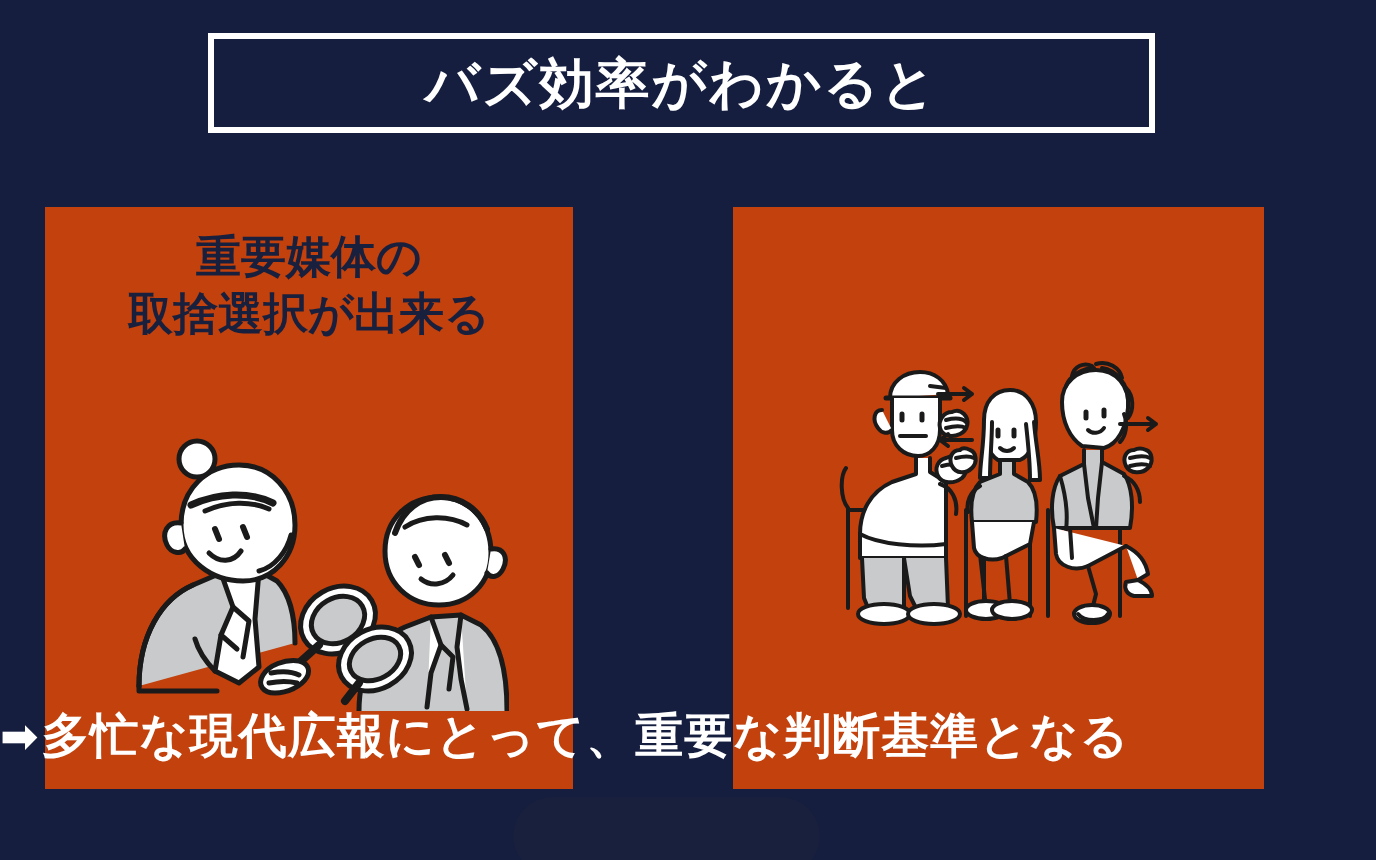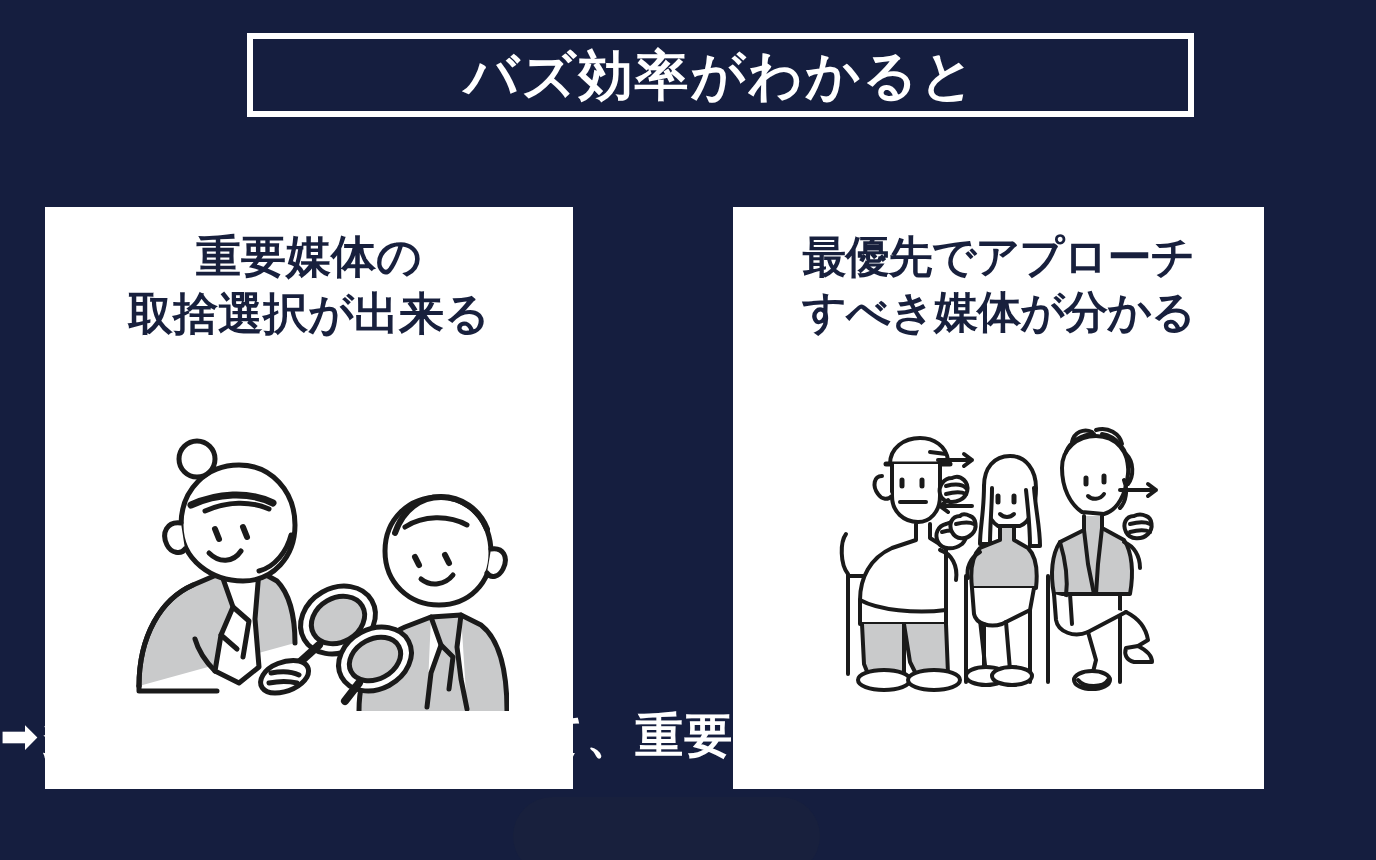--- a/index.html
+++ b/index.html
@@ -26,44 +26,43 @@
     background: #18203D;
     z-index: 0;
   }
 
   
   .title-box {
     position: absolute;
     left: 208px;
     top: 33px;
     width: 947px;
-    height: 84px;
+    height: 100px;
     box-sizing: border-box;
     border: 6px solid #FFFFFF;
     display: flex;
     align-items: center;
     justify-content: center;
     z-index: 2;
-    margin-left: 39px;
   }
   .title-text {
     color: #FFFFFF;
     font-size: 54px;
     font-weight: bold;
     letter-spacing: 2px;
     line-height: 1;
     white-space: nowrap;
   }
 
   
   .card {
     position: absolute;
     top: 207px;
     height: 582px;
-    background: #ffffff;
+    background: #c2410c;
     z-index: 2;
     display: flex;
     flex-direction: column;
     align-items: center;
   }
   #card-left  { left: 45px;  width: 528px; }
   #card-right { left: 733px; width: 531px; }
 
   .card-heading {
     color: #18203D;
@@ -181,22 +180,20 @@
 
         <ellipse cx="266" cy="238" rx="38" ry="30" transform="rotate(-28 266 238)" fill="#FFFFFF"></ellipse>
         <ellipse cx="266" cy="238" rx="27" ry="20" transform="rotate(-28 266 238)" fill="#C9CACB"></ellipse>
         <path d="M250 262 L236 280" stroke-width="8"></path>
       </g>
     </svg>
   </div>
 </div>
 
 <div class="card" id="card-right">
-  <div class="card-heading">最優先でアプローチ
-すべき媒体が分かる</div>
   <div class="card-art">
     <svg viewBox="0 0 330 280">
       <g fill="none" stroke="#1A1A1A" stroke-width="4" stroke-linecap="round" stroke-linejoin="round">
 
         <path d="M12 110 C6 118 6 140 14 150 L14 250"></path>
         <path d="M14 152 L108 152"></path>
         <path d="M40 198 L40 258 M100 198 L100 258"></path>
         <path d="M132 152 L132 258 M196 152 L196 258"></path>
         <path d="M214 152 L214 258 M286 152 L286 258"></path>
 

